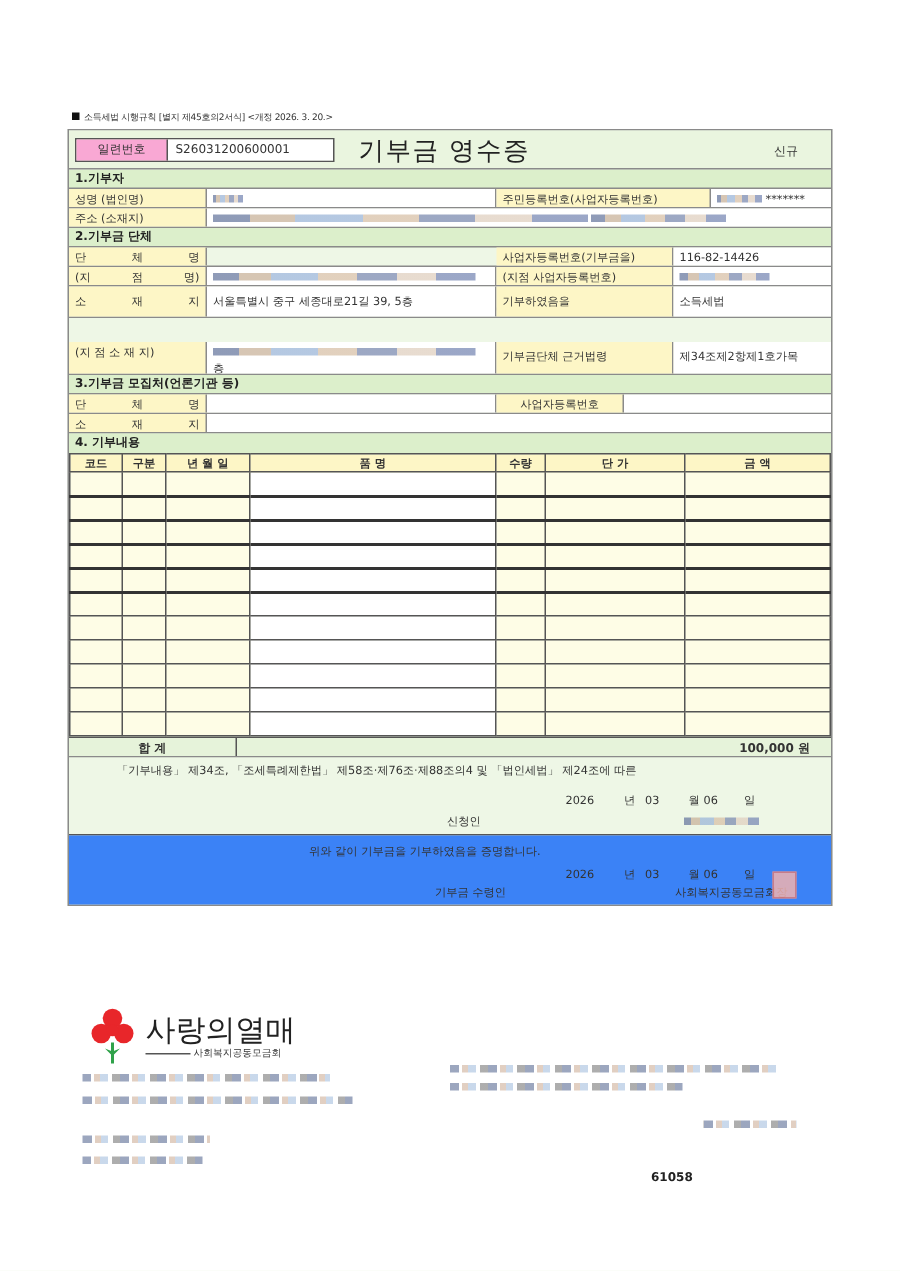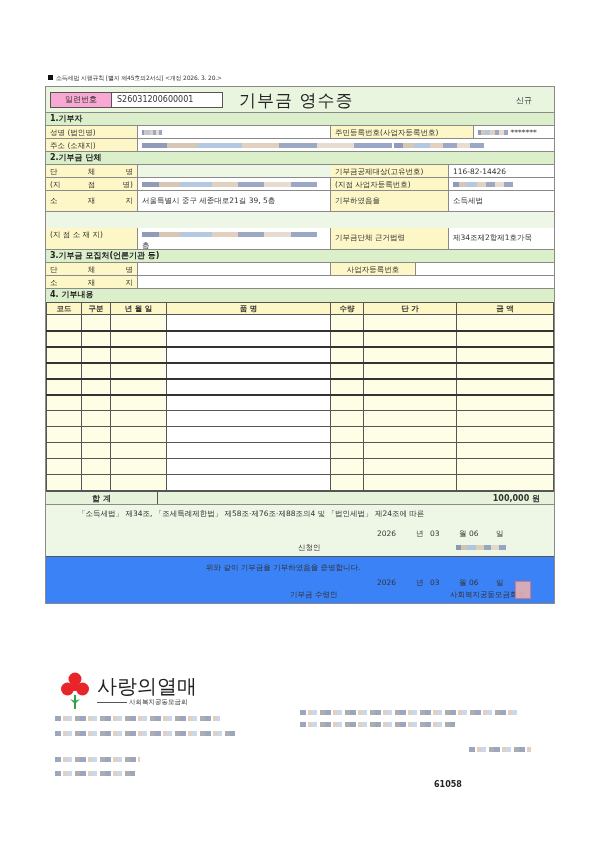--- a/index.html
+++ b/index.html
@@ -98,21 +98,21 @@
   </div>
 
   <div class="sec-head">2.기부금 단체</div>
   <div class="row" style="height:13px;">
     <div class="cell lbl spread" style="width:92px;">
       <span>단</span>
         <span>체</span>
         <span>명</span>
     </div>
     <div class="cell val" style="width:193px;margin-top:40px;">사회복지법인 사회복지공동모금회</div>
-    <div class="cell lbl" style="width:118px;">기부금공제대상(고유번호)</div>
+    <div class="cell lbl" style="width:118px;">사업자등록번호(기부금을)</div>
     <div class="cell val" style="flex:1;">116-82-14426</div>
   </div>
   <div class="row" style="height:13px;">
     <div class="cell lbl spread" style="width:92px;">
       <span>(지</span>
         <span>점</span>
         <span>명)</span>
     </div>
     <div class="cell val" style="width:193px;"><span class="blur" style="width:175px;"></span></div>
     <div class="cell lbl" style="width:118px;">(지점 사업자등록번호)</div>
@@ -271,21 +271,21 @@
     </tbody>
   </table>
 
   <div class="total-row">
     <div class="total-label">합  계</div>
     <div class="total-value">100,000 원</div>
   </div>
 
   <div class="cert">
     <div class="cert-text">
-      <div class="l1">「소득세법」 제34조, 「조세특례제한법」 제58조·제76조·제88조의4 및 「법인세법」 제24조에 따른</div>
+      <div class="l1">「기부내용」 제34조, 「조세특례제한법」 제58조·제76조·제88조의4 및 「법인세법」 제24조에 따른</div>
     </div>
     <div class="date-line" style="left:331px; top:24px;">
       <span style="width:39px;">2026</span>
       <span style="width:14px;">년</span>
       <span style="width:29px;">03</span>
       <span style="width:10px;">월</span>
       <span style="width:27px;">06</span>
       <span>일</span>
     </div>
     <div style="position:absolute; left:252px; top:38px;">신청인</div>

